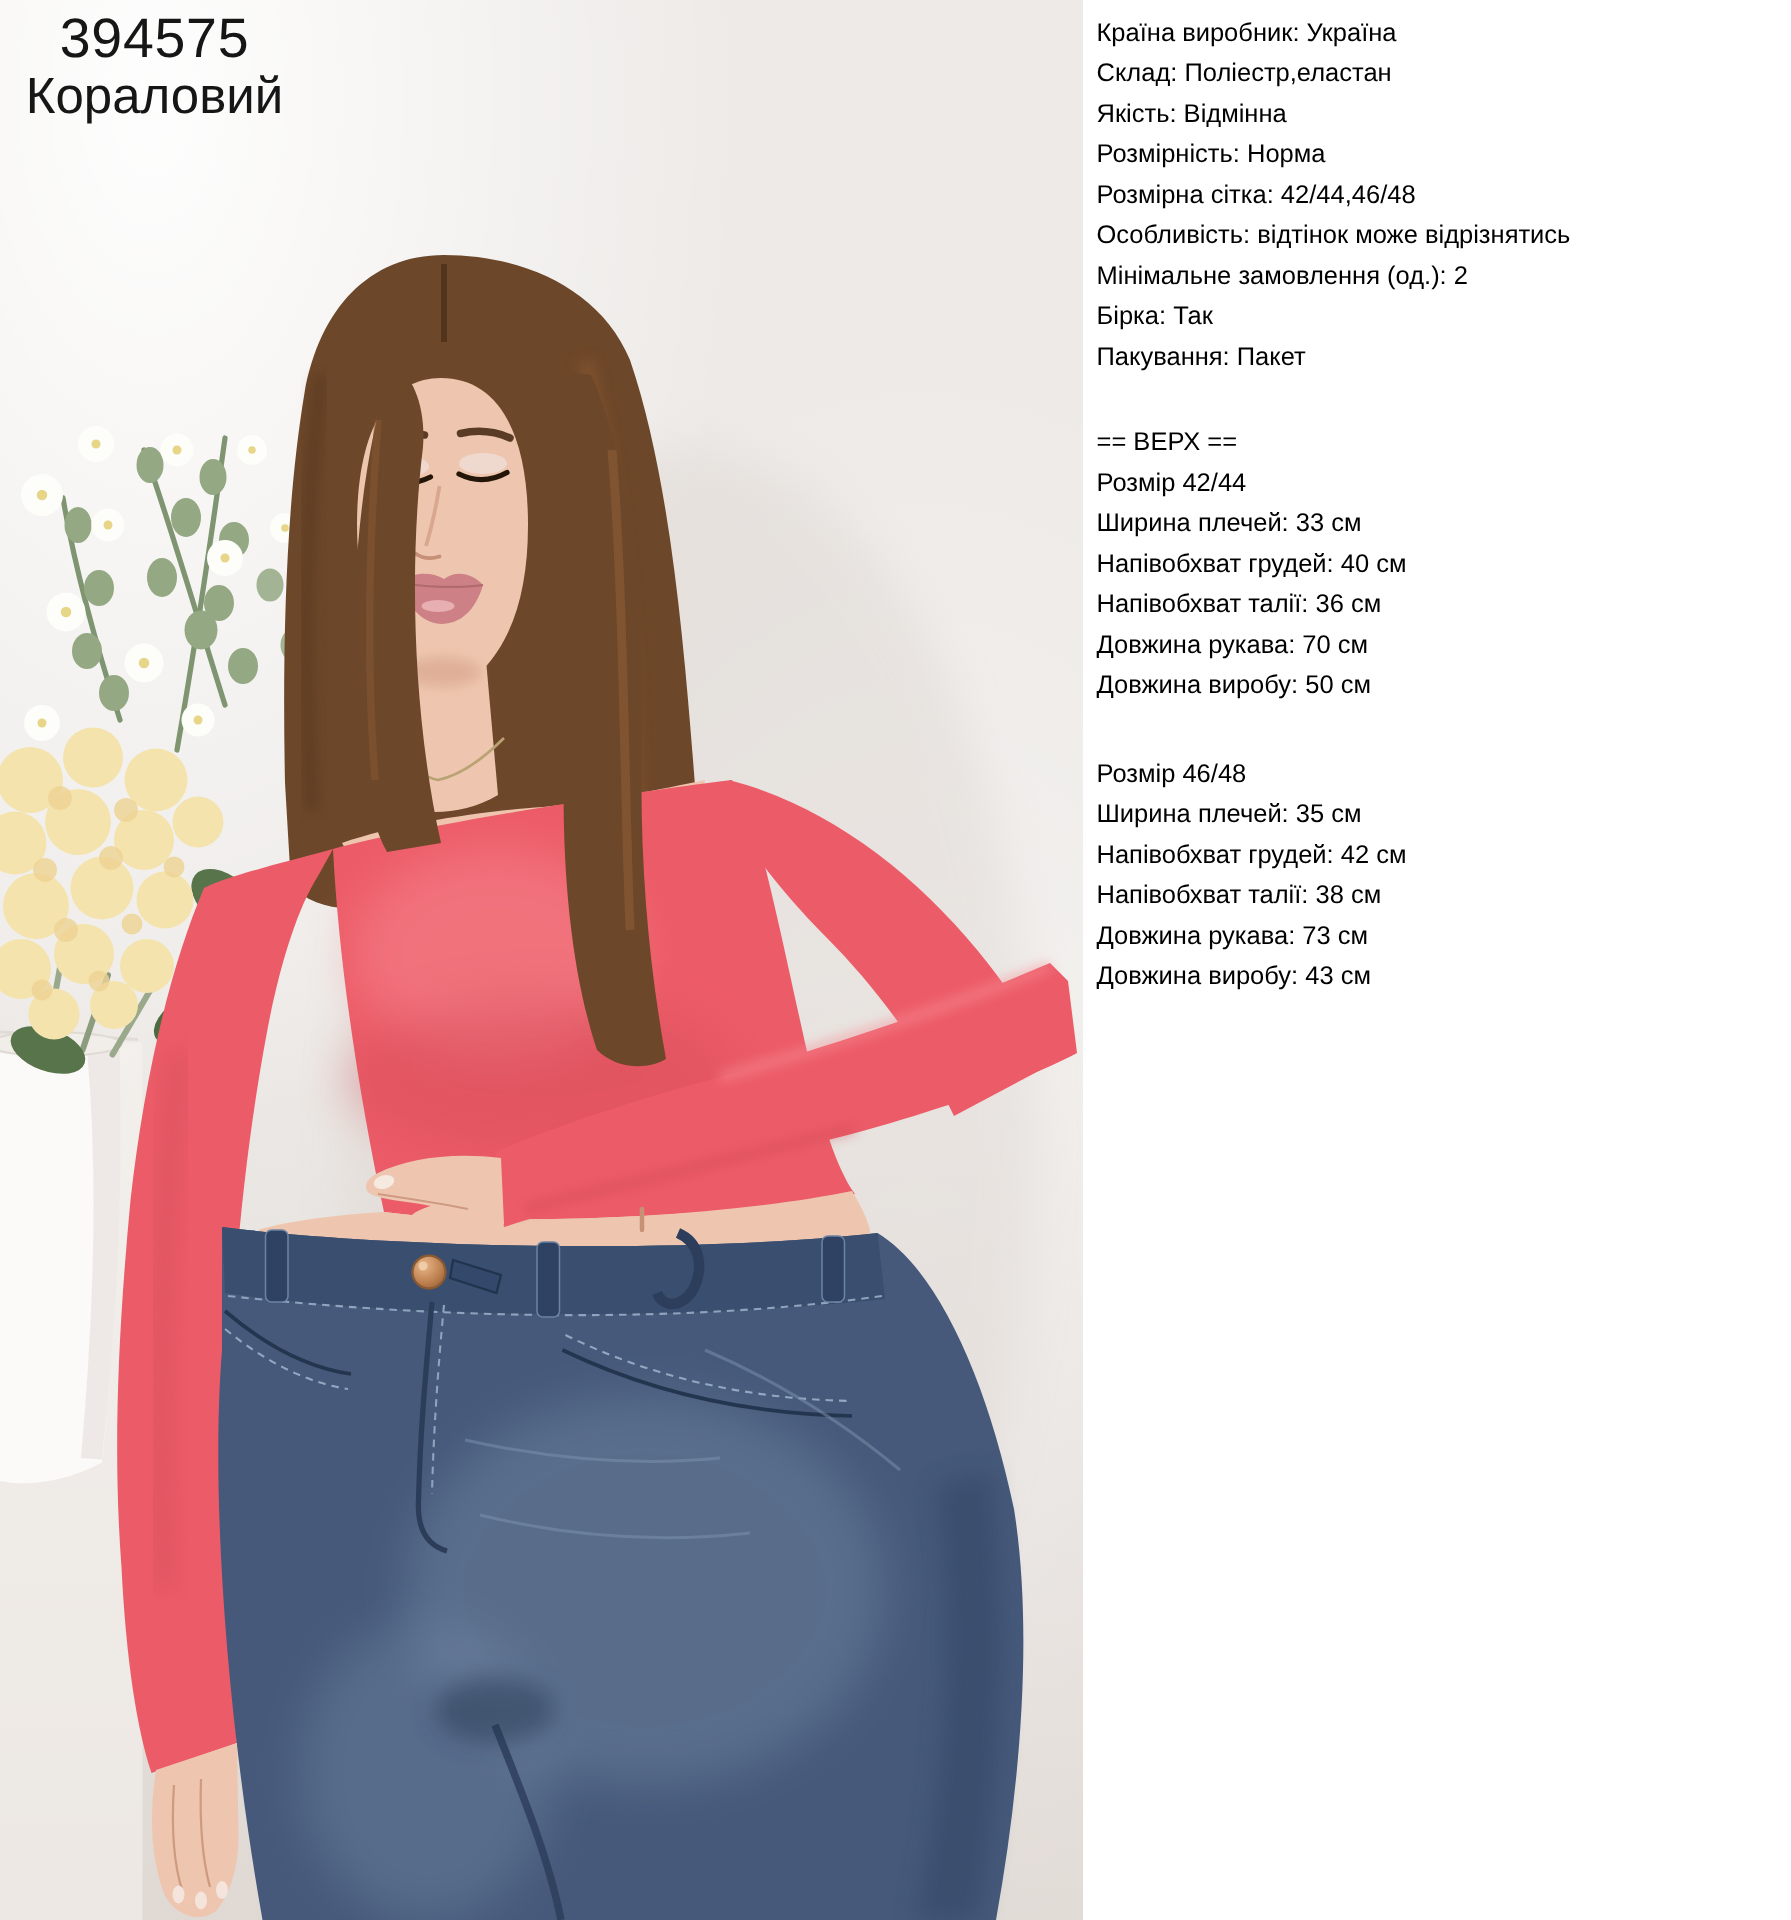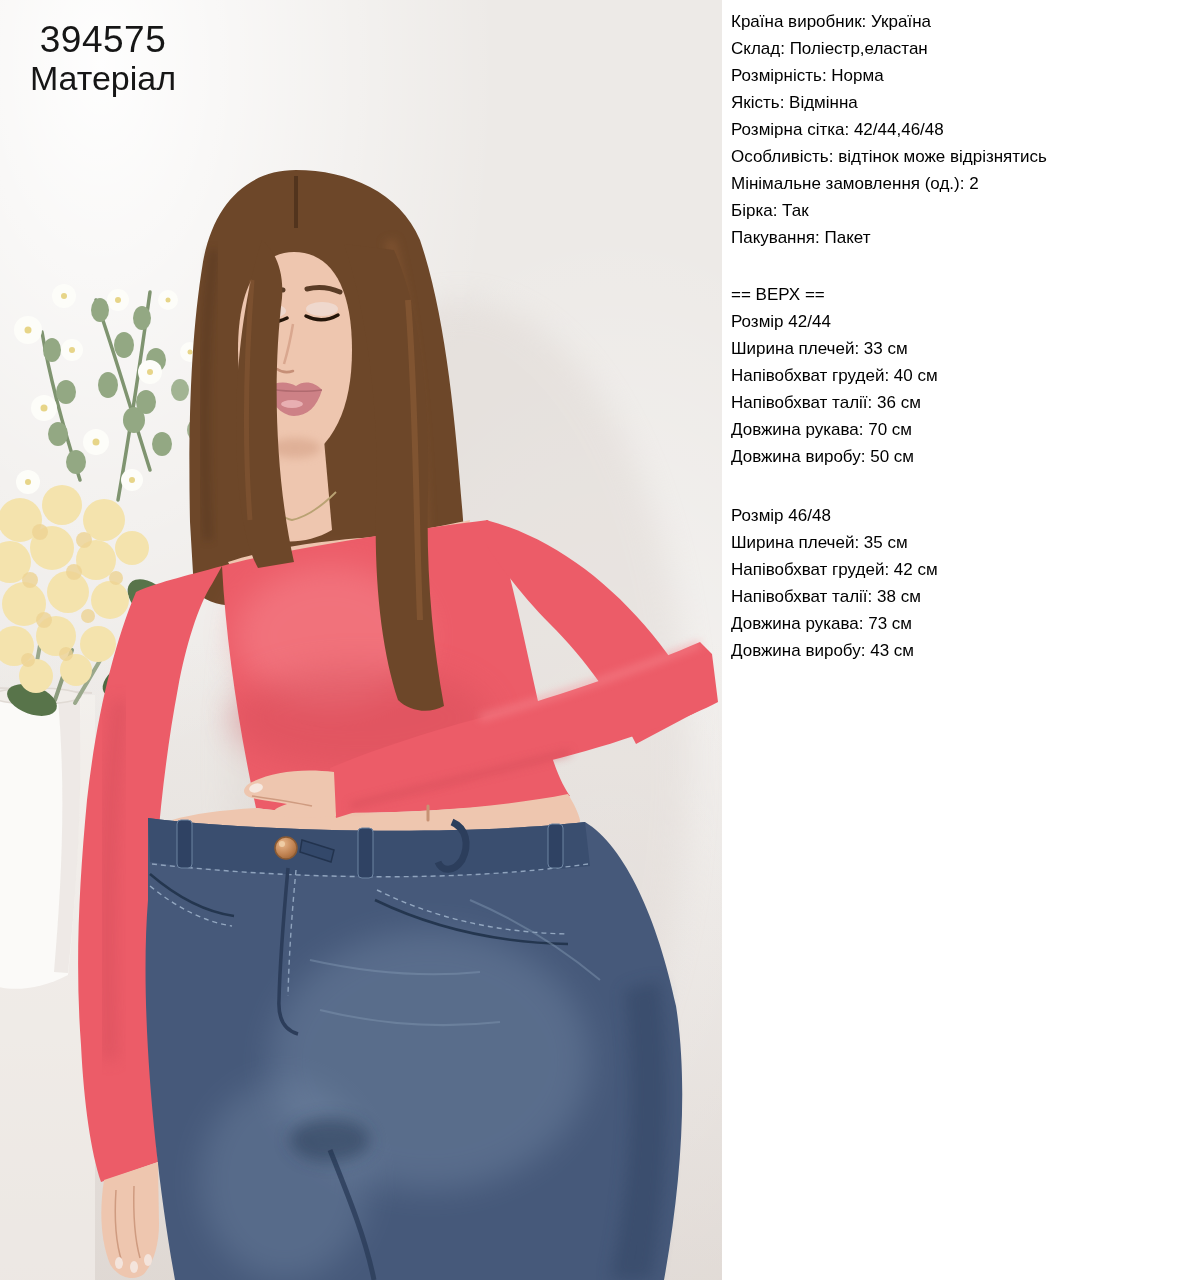--- a/index.html
+++ b/index.html
@@ -2,21 +2,21 @@
 <html><head>
 <meta charset="utf-8">
 <style>
   html,body{margin:0;padding:0;background:#ffffff;}
   .page{
     position:relative;width:1194px;height:1280px;overflow:hidden;
     font-family:"Liberation Sans",sans-serif;background:#ffffff;display:flex;
   }
   .photo-pane{position:relative;width:722px;height:1280px;flex:0 0 722px;overflow:hidden;}
   .photo-pane svg{position:absolute;left:0;top:0;display:block;}
-  .photo-label{position:absolute;left:4px;top:20px;width:198px;text-align:center;color:#161616;z-index:5;}
+  .photo-label{position:absolute;left:4px;top:6px;width:198px;text-align:center;color:#161616;z-index:5;}
   .photo-label .code{font-size:37px;line-height:40px;letter-spacing:0.5px;}
   .photo-label .colorname{font-size:34px;line-height:37px;}
   .text-pane{
     width:472px;flex:0 0 472px;background:#ffffff;color:#000000;
     padding:8px 4px 0 9px;box-sizing:border-box;
   }
   .line{font-size:17px;line-height:27px;white-space:pre-wrap;}
   .block-specs{margin-bottom:30px;}
   .block-model{margin-bottom:35px;}
   .block-size1{margin-bottom:32px;}
@@ -272,31 +272,31 @@
           <path d="M344,244 C368,314 380,420 376,505 C374,585 382,652 398,700 C410,712 430,714 444,706 C432,640 426,570 428,492 C430,400 420,308 394,250 Z" fill="#6d4729"></path>
           <path d="M296,176 L296,228" stroke="#472c19" stroke-width="4" opacity="0.7"></path>
           <path d="M252,280 C246,360 244,440 250,520" stroke="#8a5a35" stroke-width="5" opacity="0.5" fill="none"></path>
           <path d="M408,300 C416,400 416,520 420,620" stroke="#93613a" stroke-width="6" opacity="0.5" fill="none"></path>
         </g>
       </g>
     </svg>
 
     <div class="photo-label">
       <div class="code">394575</div>
-      <div class="colorname">Матеріал</div>
+      <div class="colorname">Кораловий</div>
     </div>
   </div>
 
   <div class="text-pane">
 
     <div class="block-specs">
       <div class="line">Країна виробник: Україна</div>
       <div class="line">Склад: Поліестр,еластан</div>
+      <div class="line">Якість: Відмінна</div>
       <div class="line">Розмірність: Норма</div>
-      <div class="line">Якість: Відмінна</div>
       <div class="line">Розмірна сітка: 42/44,46/48</div>
       <div class="line">Особливість: відтінок може відрізнятись</div>
       <div class="line">Мінімальне замовлення (од.): 2</div>
       <div class="line">Бірка: Так</div>
       <div class="line">Пакування: Пакет</div>
     </div>
 
 
     <div class="block-size1">
       <div class="line">== ВЕРХ ==</div>

